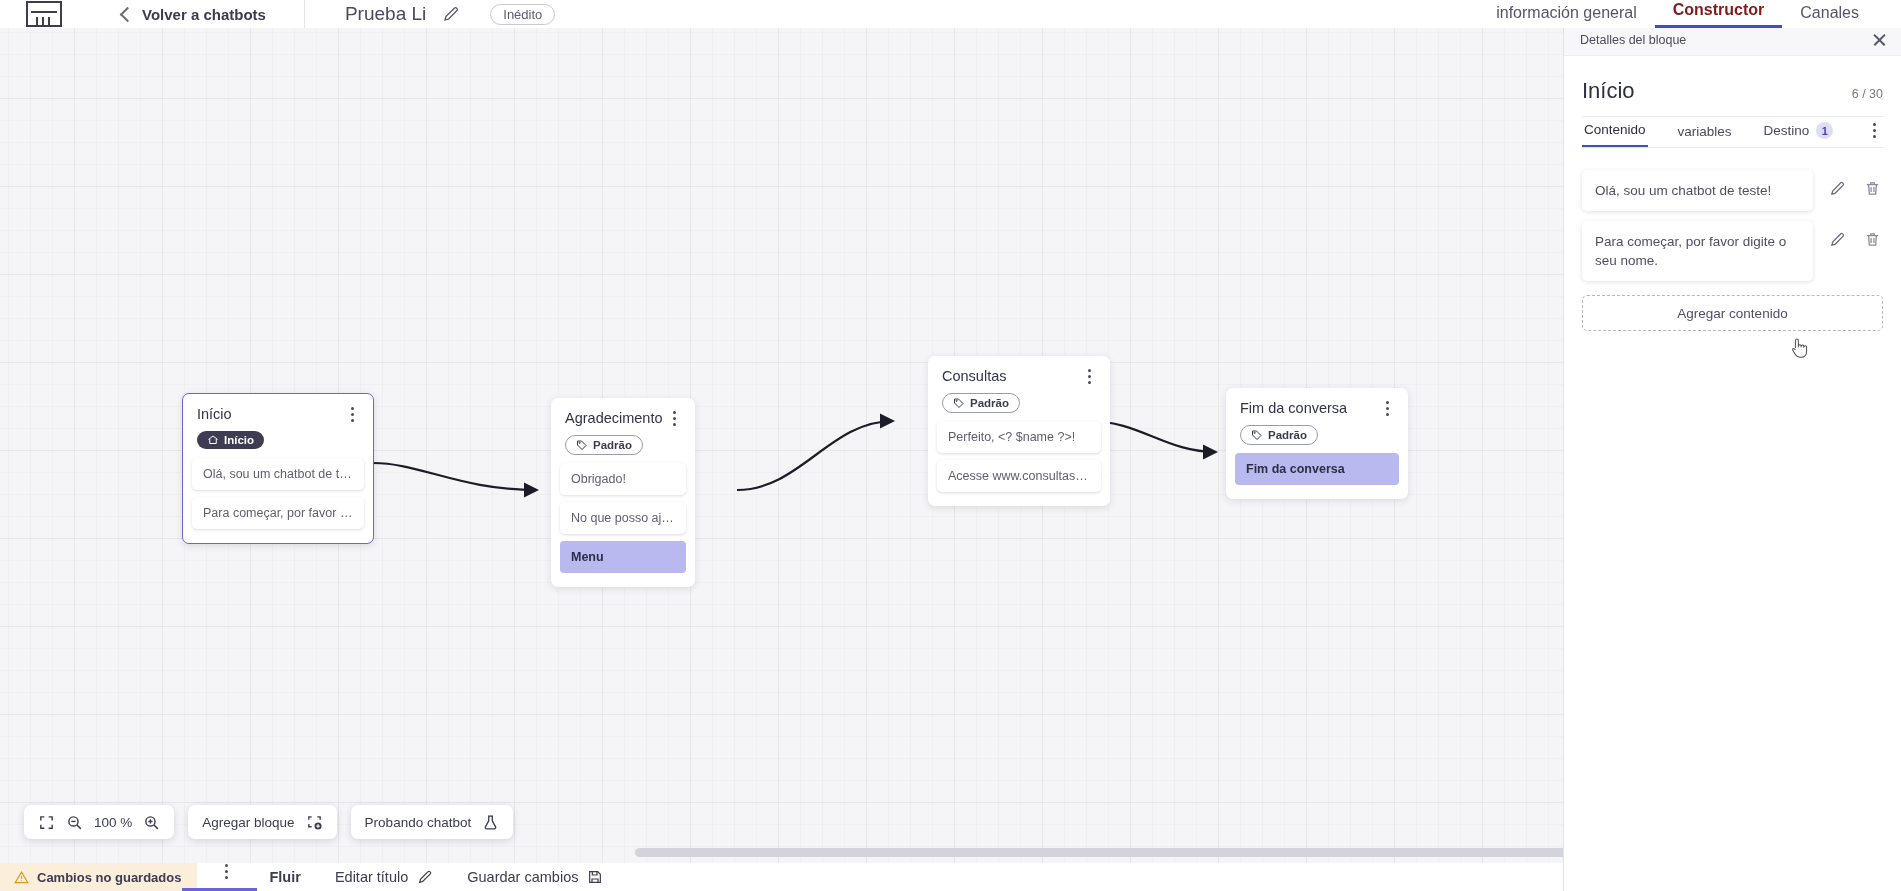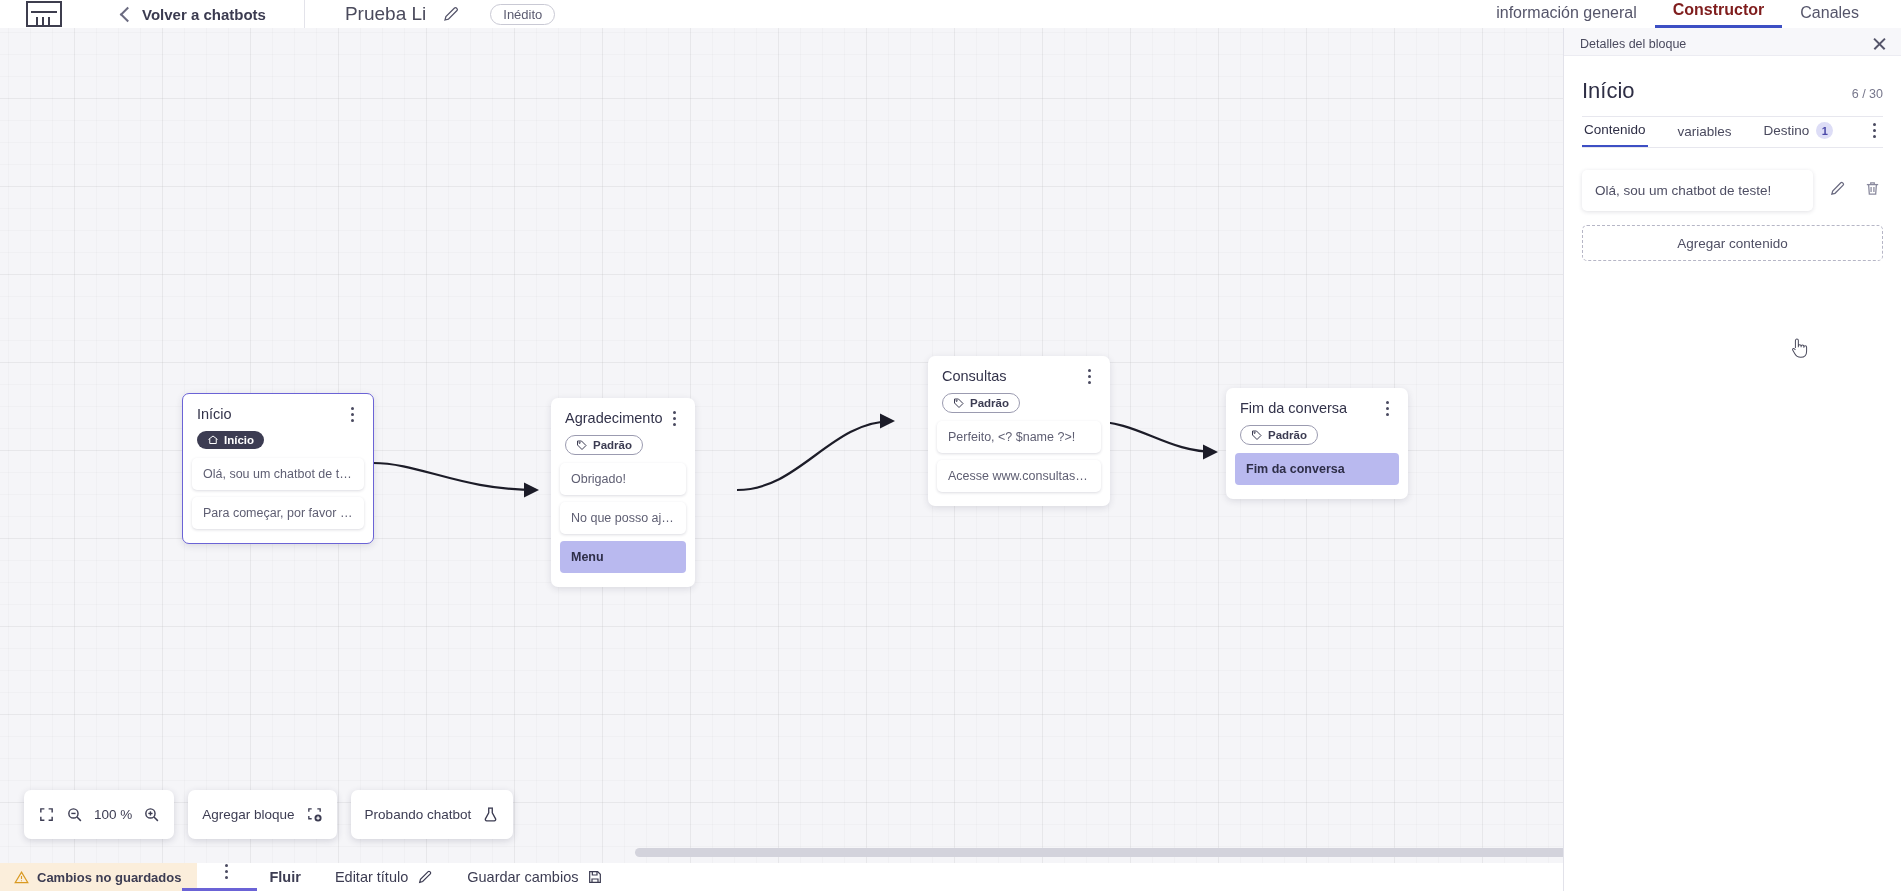--- a/index.html
+++ b/index.html
@@ -125,21 +125,21 @@
   }
   .msg.menu {
     background: #b9b9ef; color: #2e2e48; font-weight: 700; box-shadow: none;
     border-radius: 4px;
   }
 
   
   .cv-toolbar { position: absolute; left: 24px; bottom: 24px; display: flex; gap: 14px; z-index: 20; }
   .tb-group {
     background: #ffffff; border-radius: 7px; box-shadow: 0 2px 7px rgba(40,40,70,0.16);
-    height: 49px; display: flex; align-items: center; padding: 0 14px; gap: 11px;
+    height: 34px; display: flex; align-items: center; padding: 0 14px; gap: 11px;
   }
   .tb-label { font-size: 13.5px; color: #3c3c52; white-space: nowrap; }
   .ico { width: 17px; height: 17px; display: block; flex: none; cursor: pointer; }
 
   
   .hscroll {
     position: absolute; left: 0; bottom: 6px; width: 1563px; height: 9px; z-index: 25;
   }
   .hscroll-thumb {
     position: absolute; left: 635px; top: 0; width: 935px; height: 9px;
@@ -167,21 +167,21 @@
     position: absolute; left: 182px; bottom: 0; width: 75px; height: 3px; background: #6b63d6;
   }
 
   
   .panel {
     position: absolute; right: 0; top: 28px; width: 338px; height: 863px;
     background: #f5f5f8; border-left: 1px solid #e2e2ea;
     z-index: 30;
   }
   .panel-top {
-    height: 28px; background: #f7f7fa; display: flex; align-items: flex-end;
+    height: 28px; background: #f7f7fa; display: flex; align-items: center;
     padding: 0 14px 4px 16px; border-bottom: 1px solid #ececf2;
   }
   .panel-top-title { flex: 1; font-size: 12.5px; color: #4a4a5e; }
   .close-x { width: 15px; height: 15px; position: relative; cursor: pointer; }
   .close-x:before, .close-x:after {
     content: ""; position: absolute; left: 0; top: 7px; width: 15px; height: 1.6px; background: #55556a;
   }
   .close-x:before { transform: rotate(45deg); }
   .close-x:after { transform: rotate(-45deg); }
 
@@ -487,20 +487,34 @@
           </svg>
           <svg class="ico" viewBox="0 0 24 24" fill="none" stroke="#8a8a9e" stroke-width="1.8">
             <path d="M4 6.5h16"></path>
               <path d="M9.5 6.5V4h5v2.5"></path>
               <path d="M6.5 6.5l1 13.5h9l1-13.5"></path>
             <path d="M10 10v7M14 10v7"></path>
           </svg>
         </div>
       </div>
 
+      <div class="content-row">
+        <div class="content-box">Para começar, por favor digite o seu nome.</div>
+        <div class="row-actions">
+          <svg class="ico" viewBox="0 0 24 24" fill="none" stroke="#6a6a80" stroke-width="1.8">
+            <path d="M4 20l4.5-1.2L20 7.3a1.8 1.8 0 0 0 0-2.5l-.8-.8a1.8 1.8 0 0 0-2.5 0L5.2 15.5 4 20z"></path>
+          </svg>
+          <svg class="ico" viewBox="0 0 24 24" fill="none" stroke="#8a8a9e" stroke-width="1.8">
+            <path d="M4 6.5h16"></path>
+              <path d="M9.5 6.5V4h5v2.5"></path>
+              <path d="M6.5 6.5l1 13.5h9l1-13.5"></path>
+            <path d="M10 10v7M14 10v7"></path>
+          </svg>
+        </div>
+      </div>
     </div>
 
     <div class="add-content">Agregar contenido</div>
   </div>
 </div>
 
 <svg class="cursor-hand" viewBox="0 0 24 28">
   <path d="M7 13V4.8a1.6 1.6 0 0 1 3.2 0V12m0-1.2a1.5 1.5 0 0 1 3 0v1.4m0-1a1.5 1.5 0 0 1 3 0v1.4m0-.6a1.5 1.5 0 0 1 3 0v4.4c0 4-2.6 6.6-6.4 6.6-3.6 0-5.3-1.6-6.6-4.2L4 15.2c-.6-1.2.9-2.3 1.9-1.3L7 15" fill="#ffffff" stroke="#4a4a5c" stroke-width="1.1" stroke-linejoin="round"></path>
 </svg>
 

